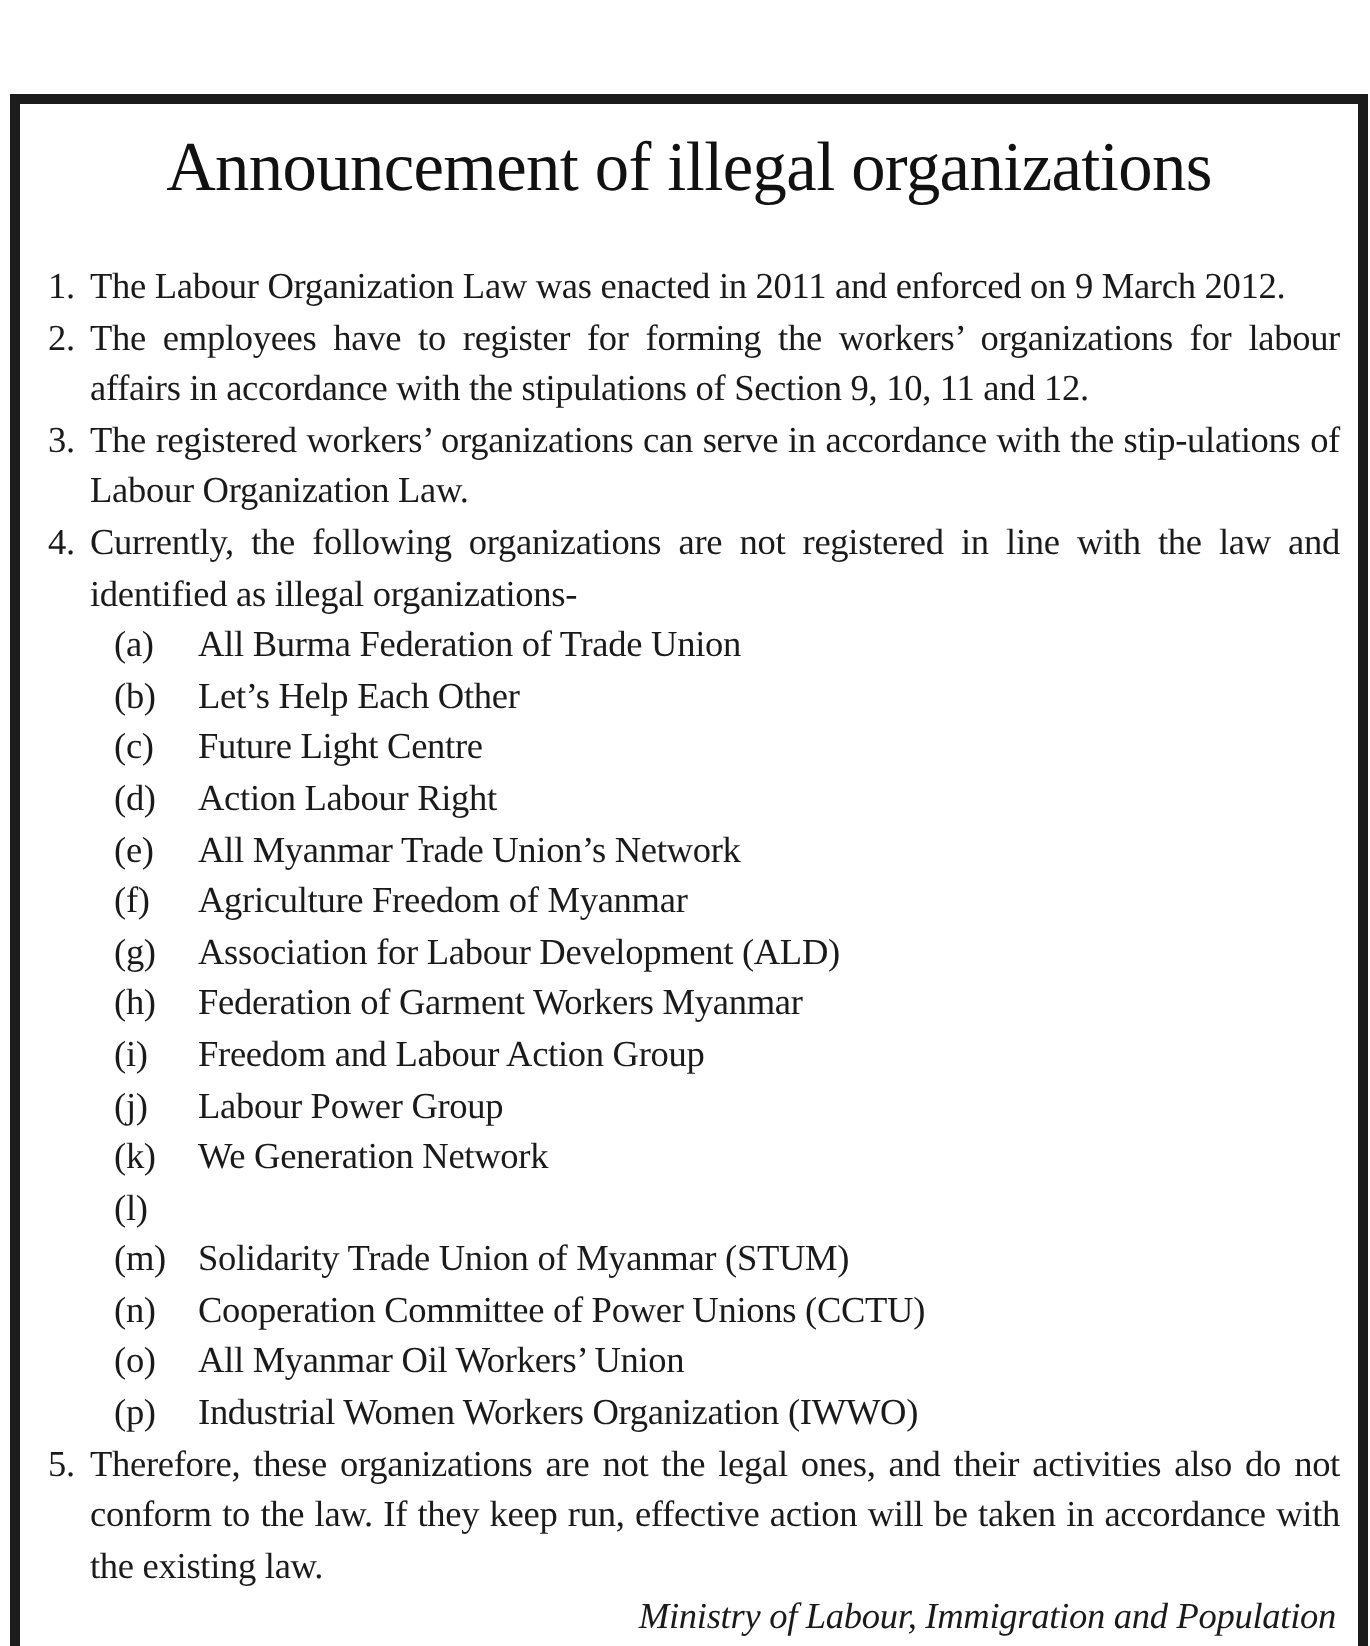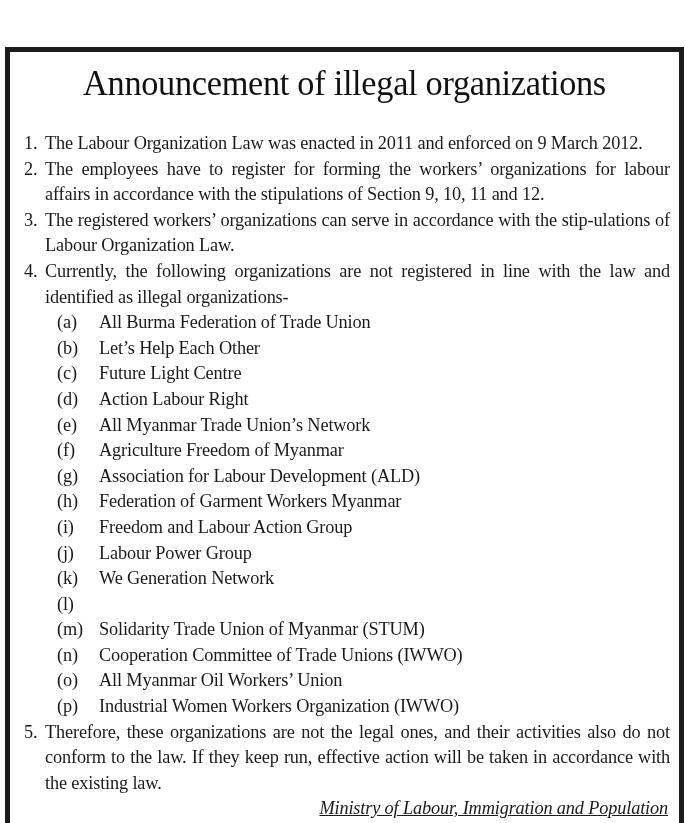--- a/index.html
+++ b/index.html
@@ -68,21 +68,20 @@
       height: 25.6px;
     }
     .sub .letter {
       width: 42px;
       flex: 0 0 42px;
     }
     .signature {
       text-align: right;
       font-style: italic;
       padding-right: 2px;
-      text-decoration: underline;
     }
   </style>
 </head>
 <body>
 
 <div class="frame">
   <div class="title">Announcement of illegal organizations</div>
 
   <div class="content">
 
@@ -153,21 +152,21 @@
       </div>
       <div class="sub">
         <span class="letter">(l)</span>
       </div>
       <div class="sub">
         <span class="letter">(m)</span>
         <span>Solidarity Trade Union of Myanmar (STUM)</span>
       </div>
       <div class="sub">
         <span class="letter">(n)</span>
-        <span>Cooperation Committee of Trade Unions (IWWO)</span>
+        <span>Cooperation Committee of Power Unions (CCTU)</span>
       </div>
       <div class="sub">
         <span class="letter">(o)</span>
         <span>All Myanmar Oil Workers’ Union</span>
       </div>
       <div class="sub">
         <span class="letter">(p)</span>
         <span>Industrial Women Workers Organization  (IWWO)</span>
       </div>
     </div>

